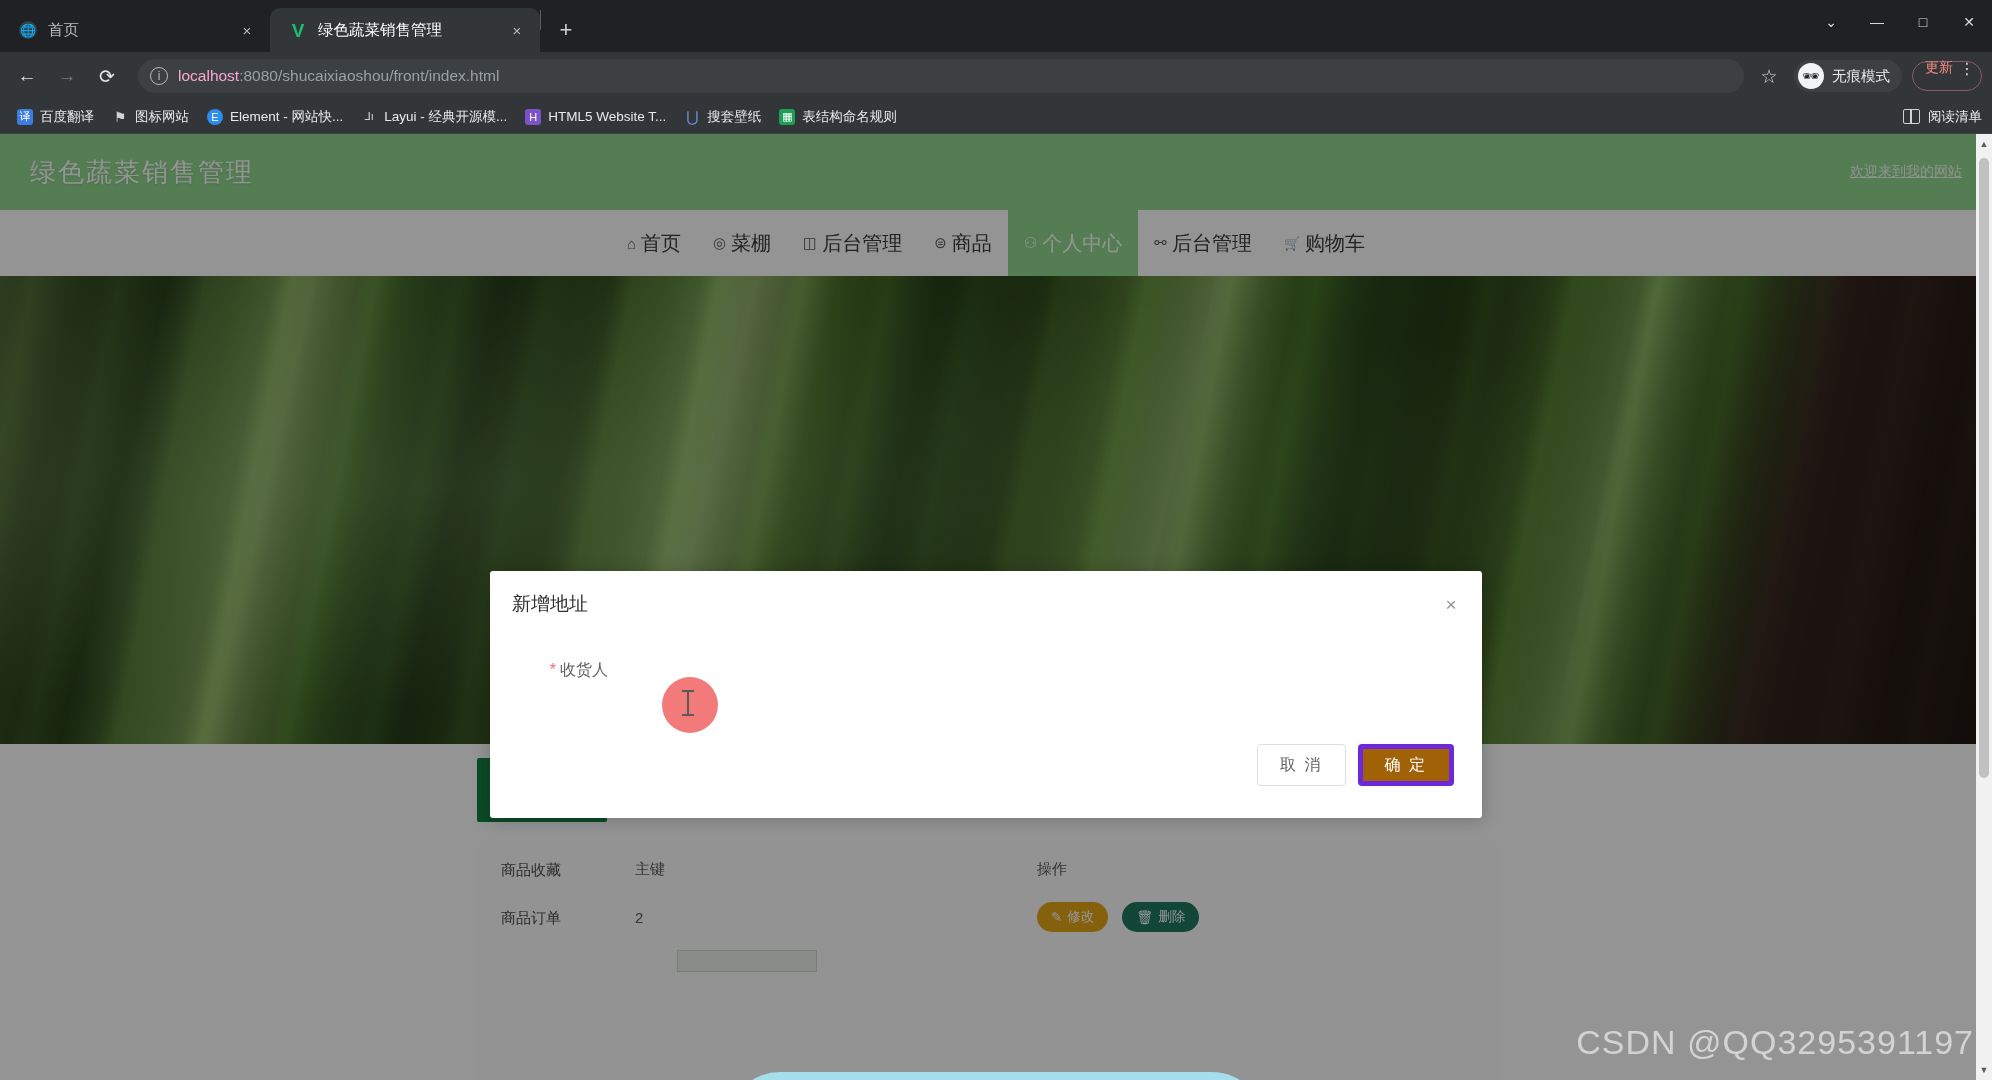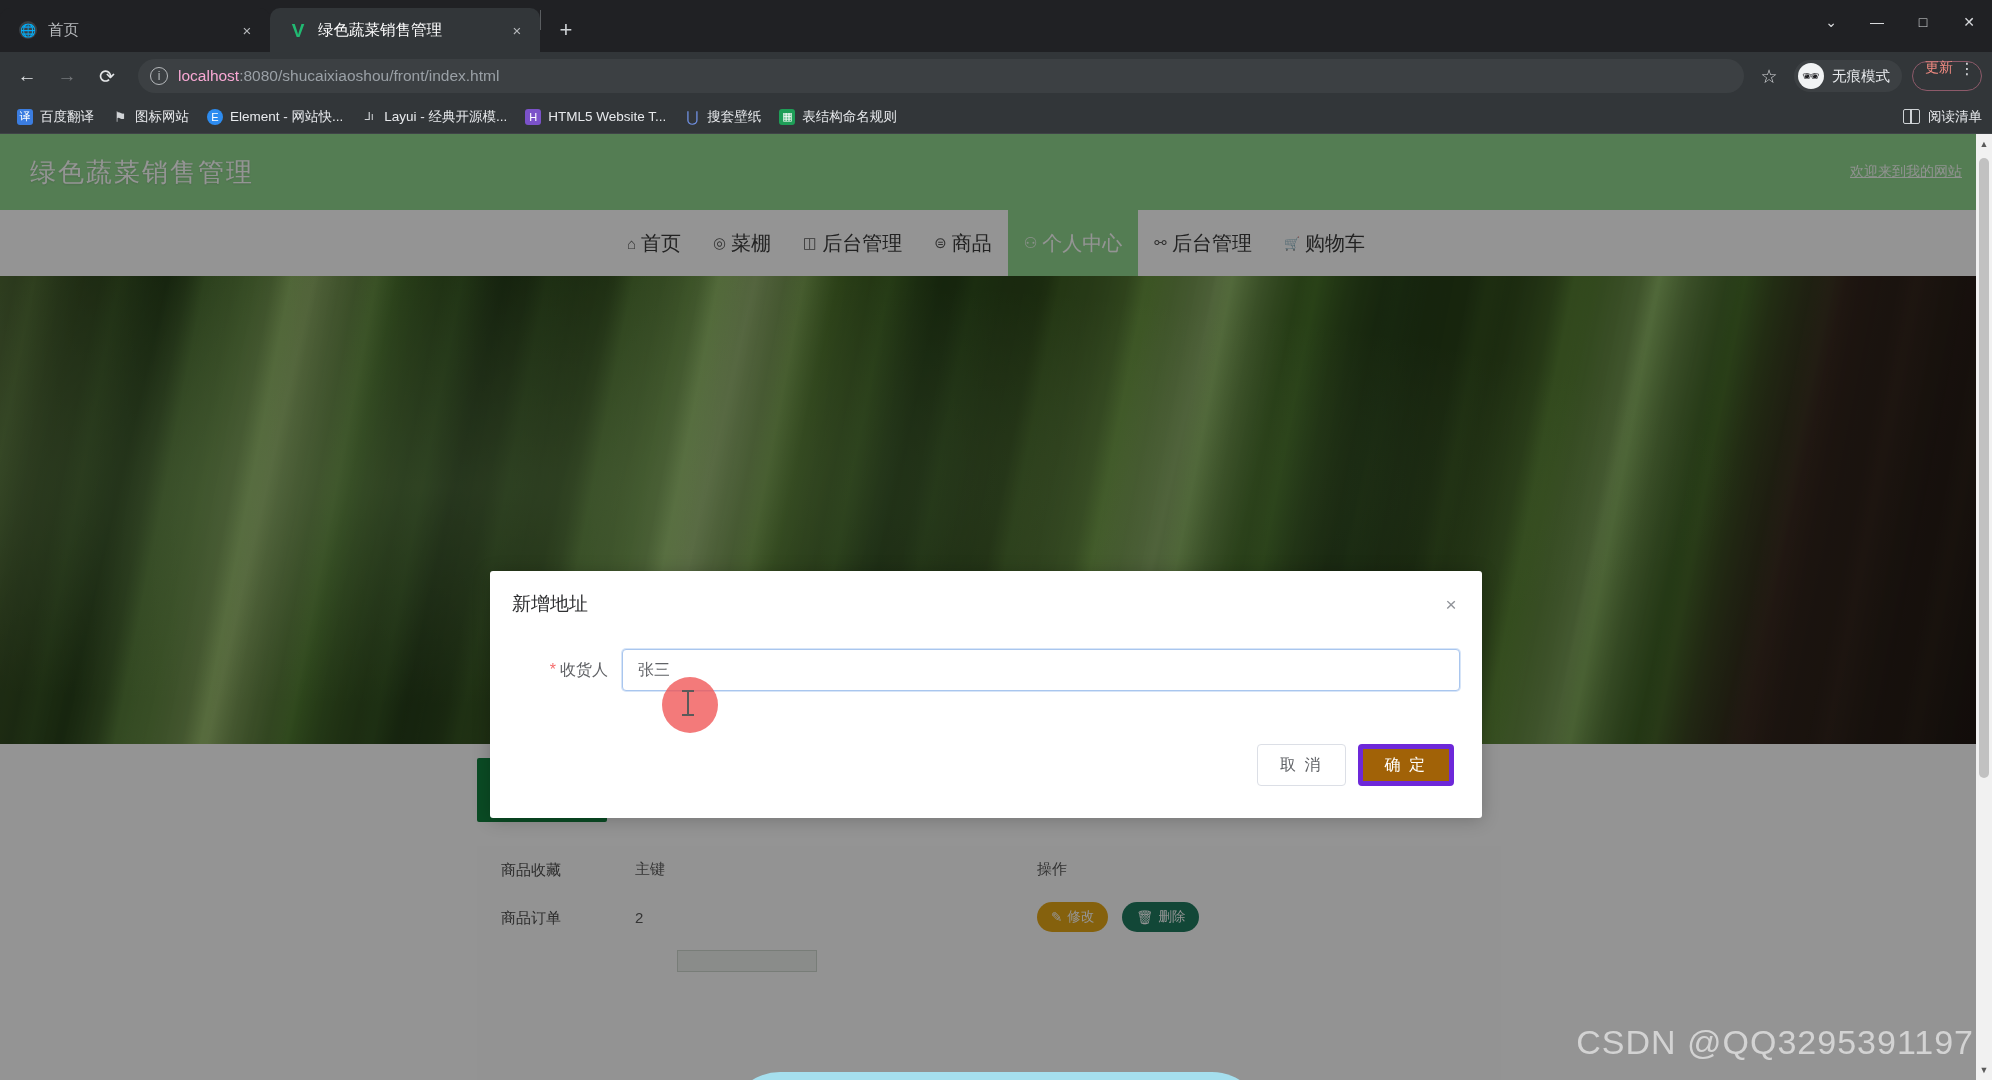--- a/index.html
+++ b/index.html
@@ -515,23 +515,20 @@
         <div class="modal-title">新增地址</div>
         <div class="modal-close">×</div>
       </div>
 
       <div class="modal-body">
 
         <div class="form-row">
           <div class="form-label">
             <span class="req">*</span><span>收货人</span>
           </div>
-          <div class="form-field">
-            <input class="inp focused" type="text" value="张三" style="">
-          </div>
         </div>
 
 
 
       </div>
 
       <div class="modal-foot">
         <div class="btn btn-cancel">取 消</div>
         <div class="btn btn-ok">确 定</div>
       </div>

